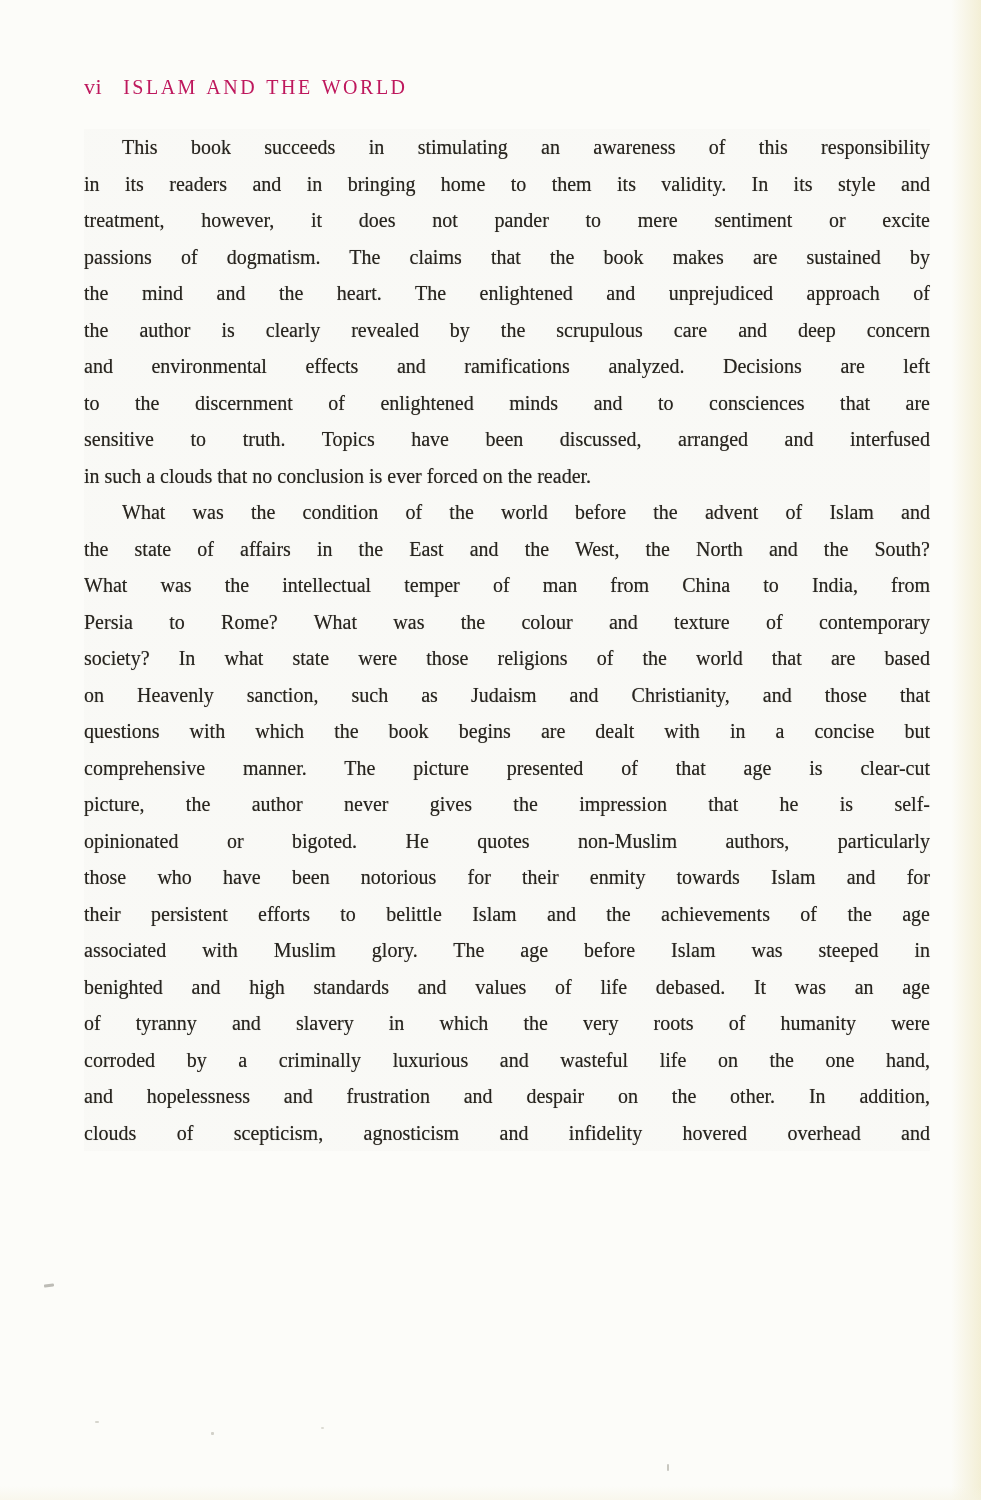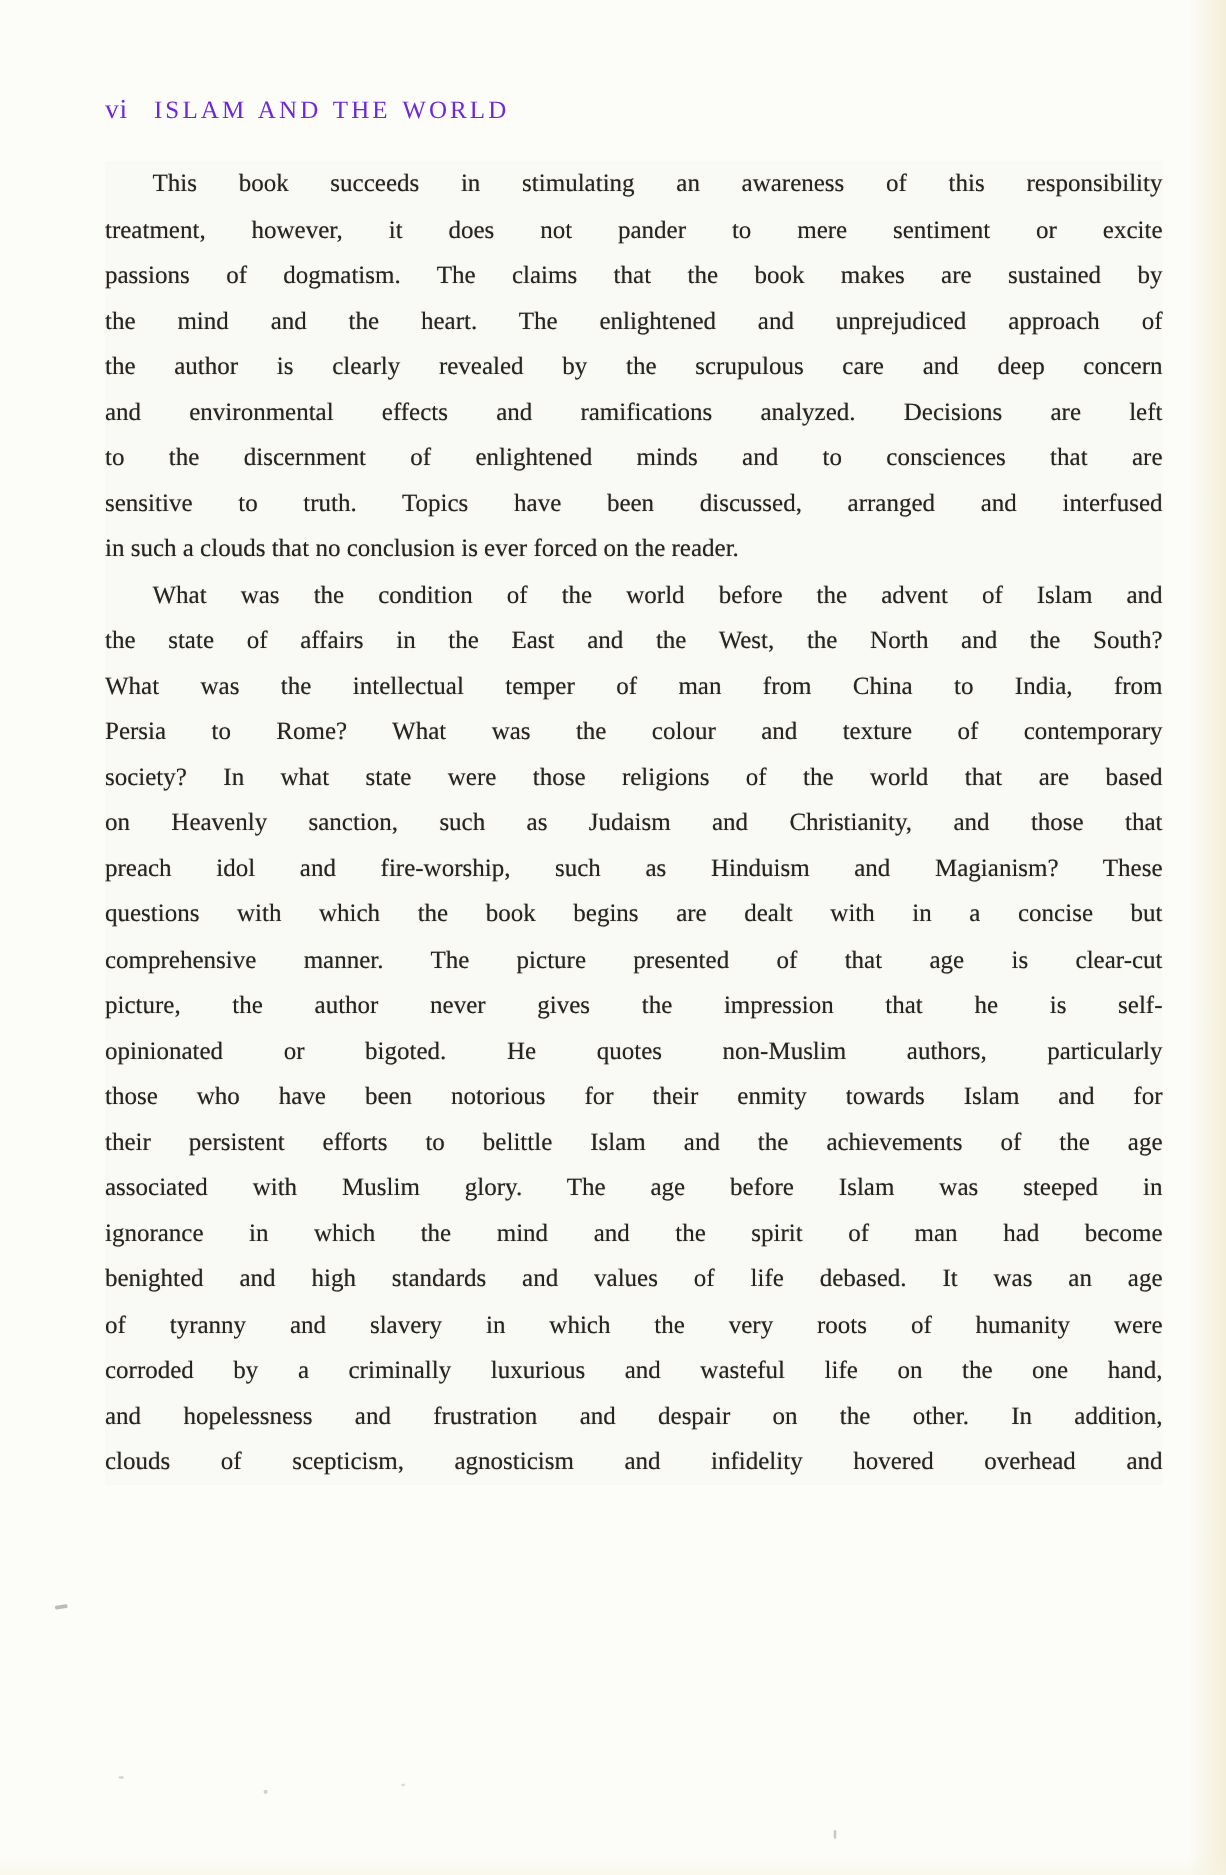--- a/index.html
+++ b/index.html
@@ -32,21 +32,21 @@
     width: 981px; height: 14px;
     background: linear-gradient(to bottom, rgba(243,239,218,0), rgba(246,243,226,0.55));
     pointer-events: none;
   }
   .running-header {
     position: absolute;
     top: 74px;
     left: 84px;
     width: 846px;
     white-space: nowrap;
-    color: #6d28d9;
+    color: #be185d;
   }
   .page-num {
     font-size: 22px;
     letter-spacing: 0.5px;
   }
   .running-title {
     font-size: 20px;
     letter-spacing: 2.5px;
     word-spacing: 2px;
     margin-left: 21px;
@@ -85,43 +85,42 @@
 <body>
 
 <div class="page">
 
   <div class="running-header">
     <span class="page-num">vi</span><span class="running-title">ISLAM AND THE WORLD</span>
   </div>
 
   <div class="page-body">
       <div class="line first">This book succeeds in stimulating an awareness of this responsibility</div>
+      <div class="line">in its readers and in bringing home to them its validity. In its style and</div>
       <div class="line">treatment, however, it does not pander to mere sentiment or excite</div>
       <div class="line">passions of dogmatism. The claims that the book makes are sustained by</div>
       <div class="line">the mind and the heart. The enlightened and unprejudiced approach of</div>
       <div class="line">the author is clearly revealed by the scrupulous care and deep concern</div>
       <div class="line">and environmental effects and ramifications analyzed. Decisions are left</div>
       <div class="line">to the discernment of enlightened minds and to consciences that are</div>
       <div class="line">sensitive to truth. Topics have been discussed, arranged and interfused</div>
       <div class="line last">in such a clouds that no conclusion is ever forced on the reader.</div>
       <div class="line first">What was the condition of the world before the advent of Islam and</div>
       <div class="line">the state of affairs in the East and the West, the North and the South?</div>
       <div class="line">What was the intellectual temper of man from China to India, from</div>
       <div class="line">Persia to Rome? What was the colour and texture of contemporary</div>
       <div class="line">society? In what state were those religions of the world that are based</div>
       <div class="line">on Heavenly sanction, such as Judaism and Christianity, and those that</div>
-      <div class="line">preach idol and fire-worship, such as Hinduism and Magianism? These</div>
       <div class="line">questions with which the book begins are dealt with in a concise but</div>
       <div class="line">comprehensive manner. The picture presented of that age is clear-cut</div>
       <div class="line">picture, the author never gives the impression that he is self-</div>
       <div class="line">opinionated or bigoted. He quotes non-Muslim authors, particularly</div>
       <div class="line">those who have been notorious for their enmity towards Islam and for</div>
       <div class="line">their persistent efforts to belittle Islam and the achievements of the age</div>
       <div class="line">associated with Muslim glory. The age before Islam was steeped in</div>
-      <div class="line">ignorance in which the mind and the spirit of man had become</div>
       <div class="line">benighted and high standards and values of life debased. It was an age</div>
       <div class="line">of tyranny and slavery in which the very roots of humanity were</div>
       <div class="line">corroded by a criminally luxurious and wasteful life on the one hand,</div>
       <div class="line">and hopelessness and frustration and despair on the other. In addition,</div>
       <div class="line">clouds of scepticism, agnosticism and infidelity hovered overhead and</div>
     </div>
 
   <div class="edge-tint"></div>
   <div class="edge-tint-bottom"></div>
 

